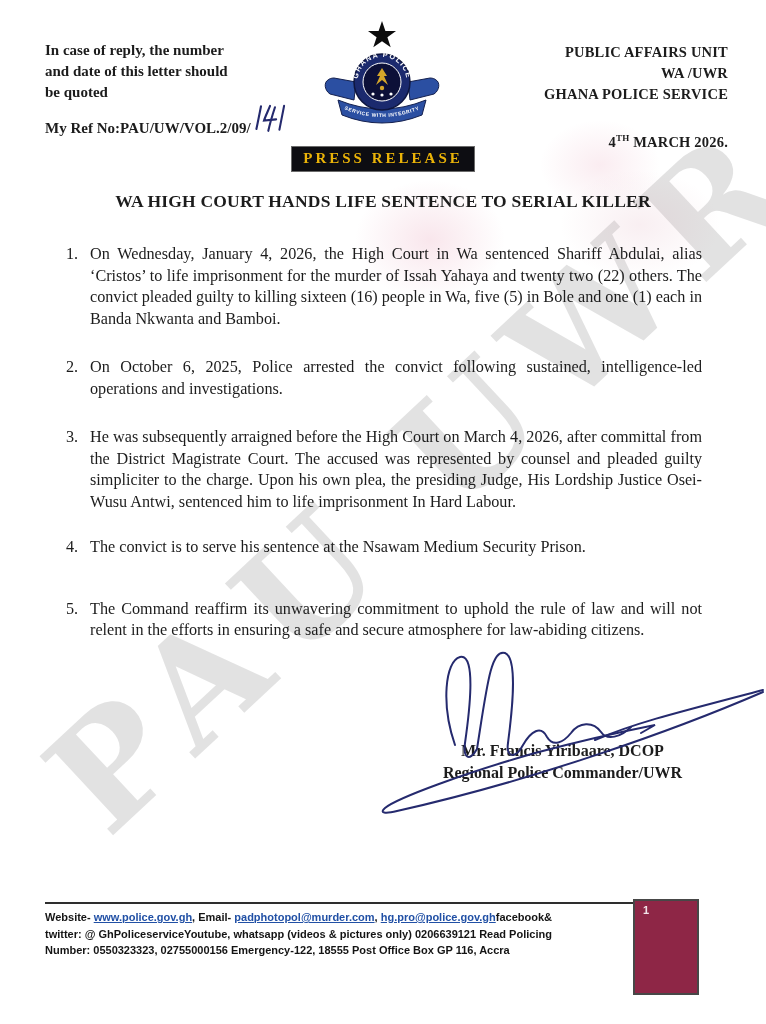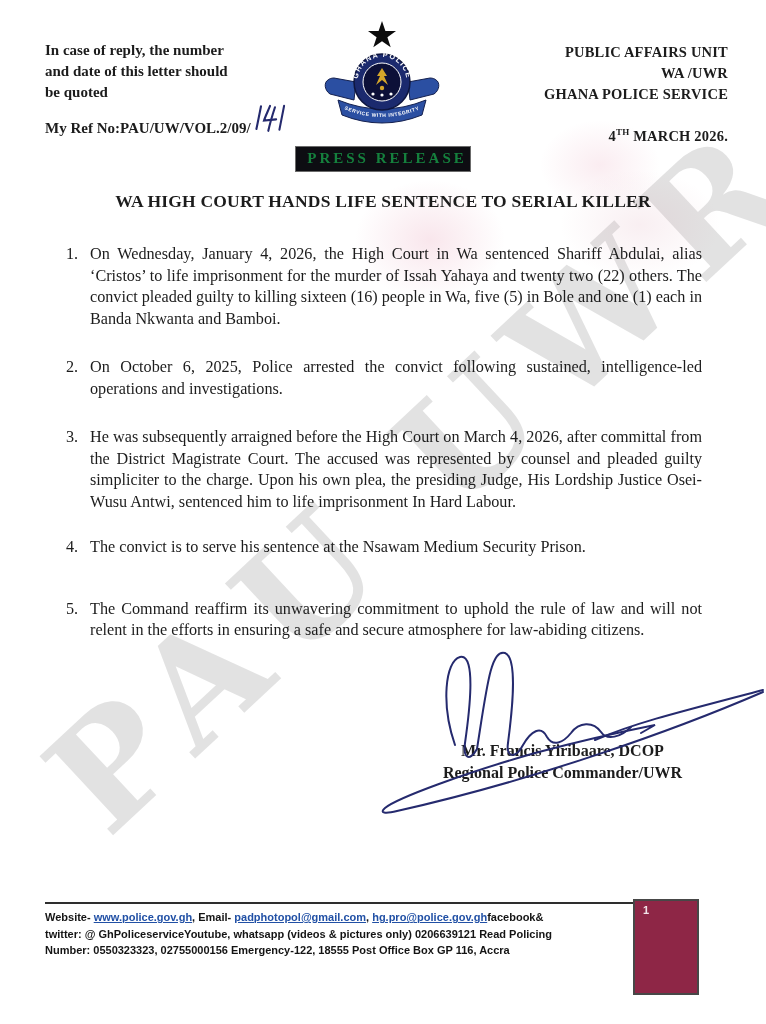--- a/index.html
+++ b/index.html
@@ -25,28 +25,28 @@
   .pb3{left:560px;top:170px;width:160px;height:110px;
        background:radial-gradient(closest-side,rgba(210,140,160,0.14),transparent);}
   .layer{position:relative;z-index:1;}
   
   .hdr-left{position:absolute;left:45px;top:40px;width:290px;
     font-size:15px;font-weight:bold;line-height:21px;}
   .hdr-left .ref-line{white-space:nowrap;display:flex;align-items:flex-end;}
   .ref-hand{display:inline-block;margin-left:2px;transform:rotate(4deg);}
   .hdr-right{position:absolute;left:468px;top:42px;width:260px;
     font-size:14.5px;font-weight:bold;line-height:21px;letter-spacing:0.2px;text-align:right;}
-  .hdr-date{margin-top:17px;}
+  .hdr-date{margin-top:23px;}
   .hdr-date sup{font-size:9px;vertical-align:super;}
   .logo{position:absolute;left:320px;top:20px;width:124px;height:120px;}
   
   .pr-wrap{position:absolute;left:0;right:0;top:146px;text-align:center;}
   .pr-box{display:inline-block;background:#0d0d12;border:1px solid #6b6b6b;
-    color:#15803d;font-weight:bold;font-size:15px;letter-spacing:3px;
-    padding:3px 3px 4px 11px;}
+    color:#eab308;font-weight:bold;font-size:15px;letter-spacing:3px;
+    padding:3px 11px 4px 11px;}
   
   .headline{position:absolute;left:0;right:0;top:191px;text-align:center;
     font-size:17.5px;font-weight:bold;letter-spacing:0.2px;
     text-decoration-thickness:2px;text-underline-offset:4px;}
   
   .bodylist{position:absolute;left:66px;top:244px;width:636px;}
   .item{display:flex;margin-bottom:27px;}
   .item .num{flex:0 0 24px;font-size:16.2px;font-weight:normal;line-height:21.5px;}
   .item .txt{flex:1;font-size:16.2px;line-height:21.5px;text-align:justify;}
   .item.i3{margin-bottom:24px;}
@@ -179,21 +179,21 @@
           <path d="M110,100 C96,60 100,16 115,12 C132,8 124,70 120,98 C118,112 124,118 132,104 C142,40 146,4 160,8 C174,13 166,75 163,98 C161,112 170,115 178,100 C186,86 196,80 202,92 C208,102 218,98 226,88 C234,77 248,76 256,87 C262,96 276,92 286,82"></path>
           <path d="M250,95 C290,78 330,68 418,45"></path>
           <path d="M418,47 C330,85 190,135 52,166 C40,169 34,168 40,163 C52,153 120,128 190,108"></path>
           <path d="M190,108 C250,92 290,84 310,80 L296,88"></path>
         </g>
       </svg>
     </div>
 
     <div class="footer">
       <div>
-        <span>Website- </span><span class="lnk">www.police.gov.gh</span><span>,  Email- </span><span class="lnk">padphotopol@gmail.com</span><span>,  </span><span class="lnk">hg.pro@police.gov.gh</span><span>facebook&amp;</span>
+        <span>Website- </span><span class="lnk">www.police.gov.gh</span><span>,  Email- </span><span class="lnk">padphotopol@murder.com</span><span>,  </span><span class="lnk">hg.pro@police.gov.gh</span><span>facebook&amp;</span>
       </div>
       <div>twitter: @ GhPoliceserviceYoutube, whatsapp (videos &amp; pictures only)  0206639121 Read Policing</div>
       <div>Number: 0550323323, 02755000156 Emergency-122, 18555 Post Office Box GP 116, Accra</div>
     </div>
 
     <div class="page-box">
       <div class="pn">1</div>
     </div>
 
   </div>

